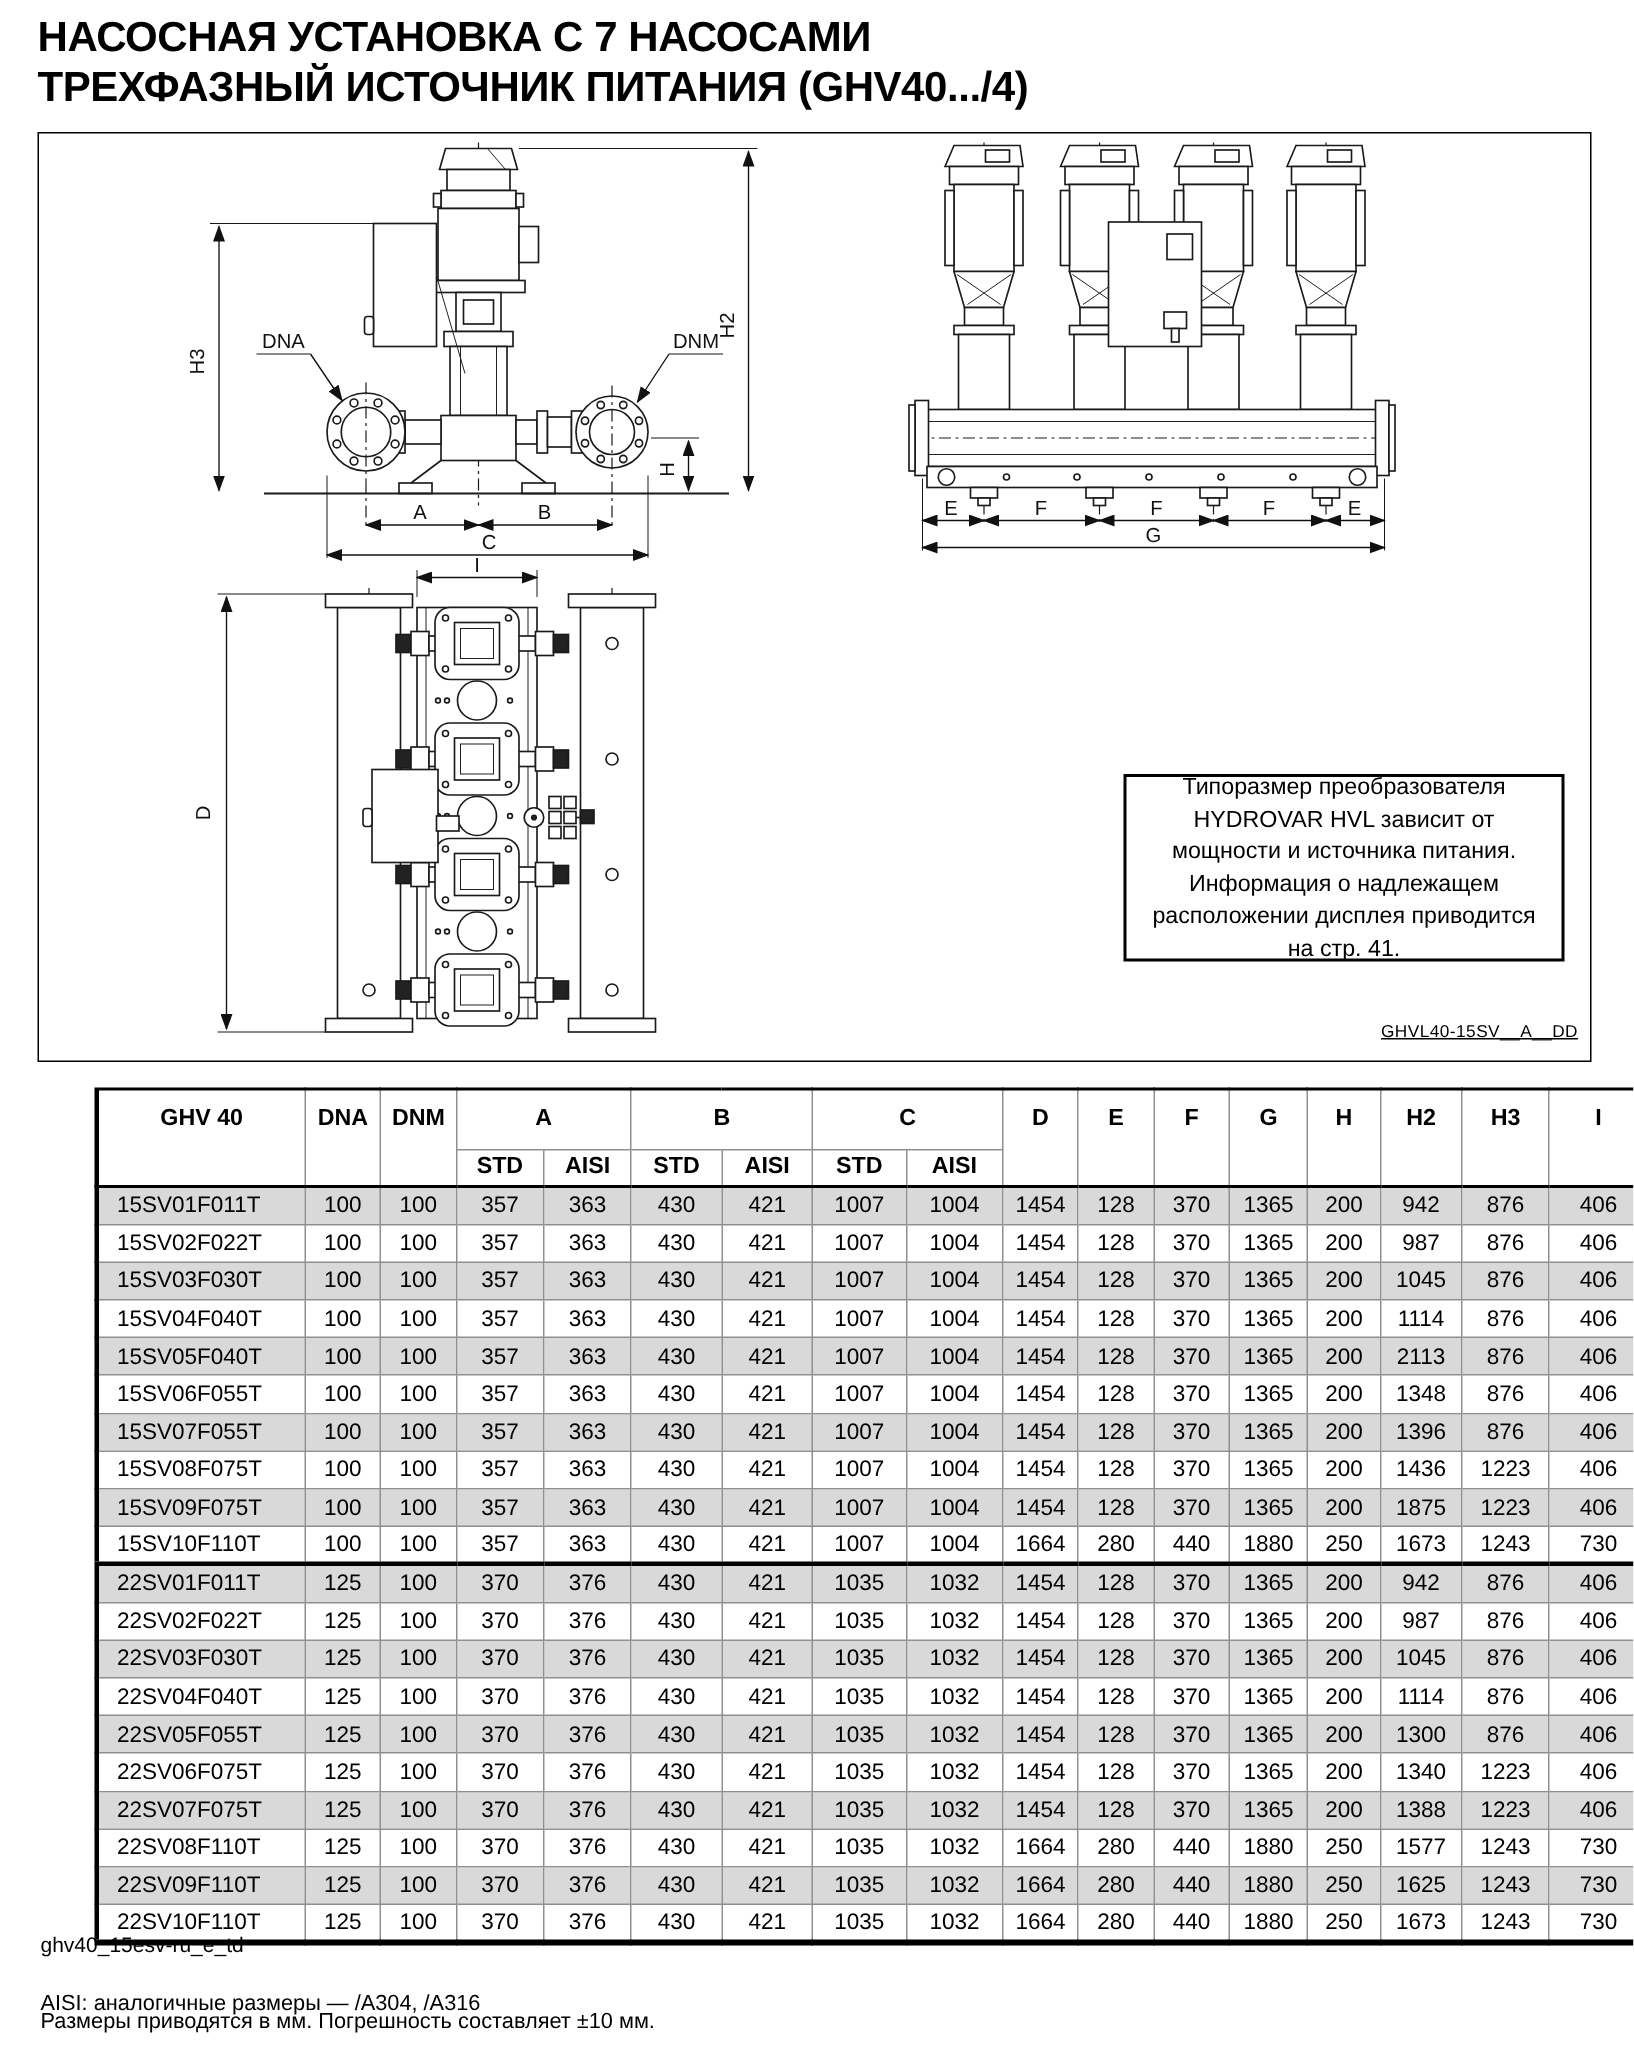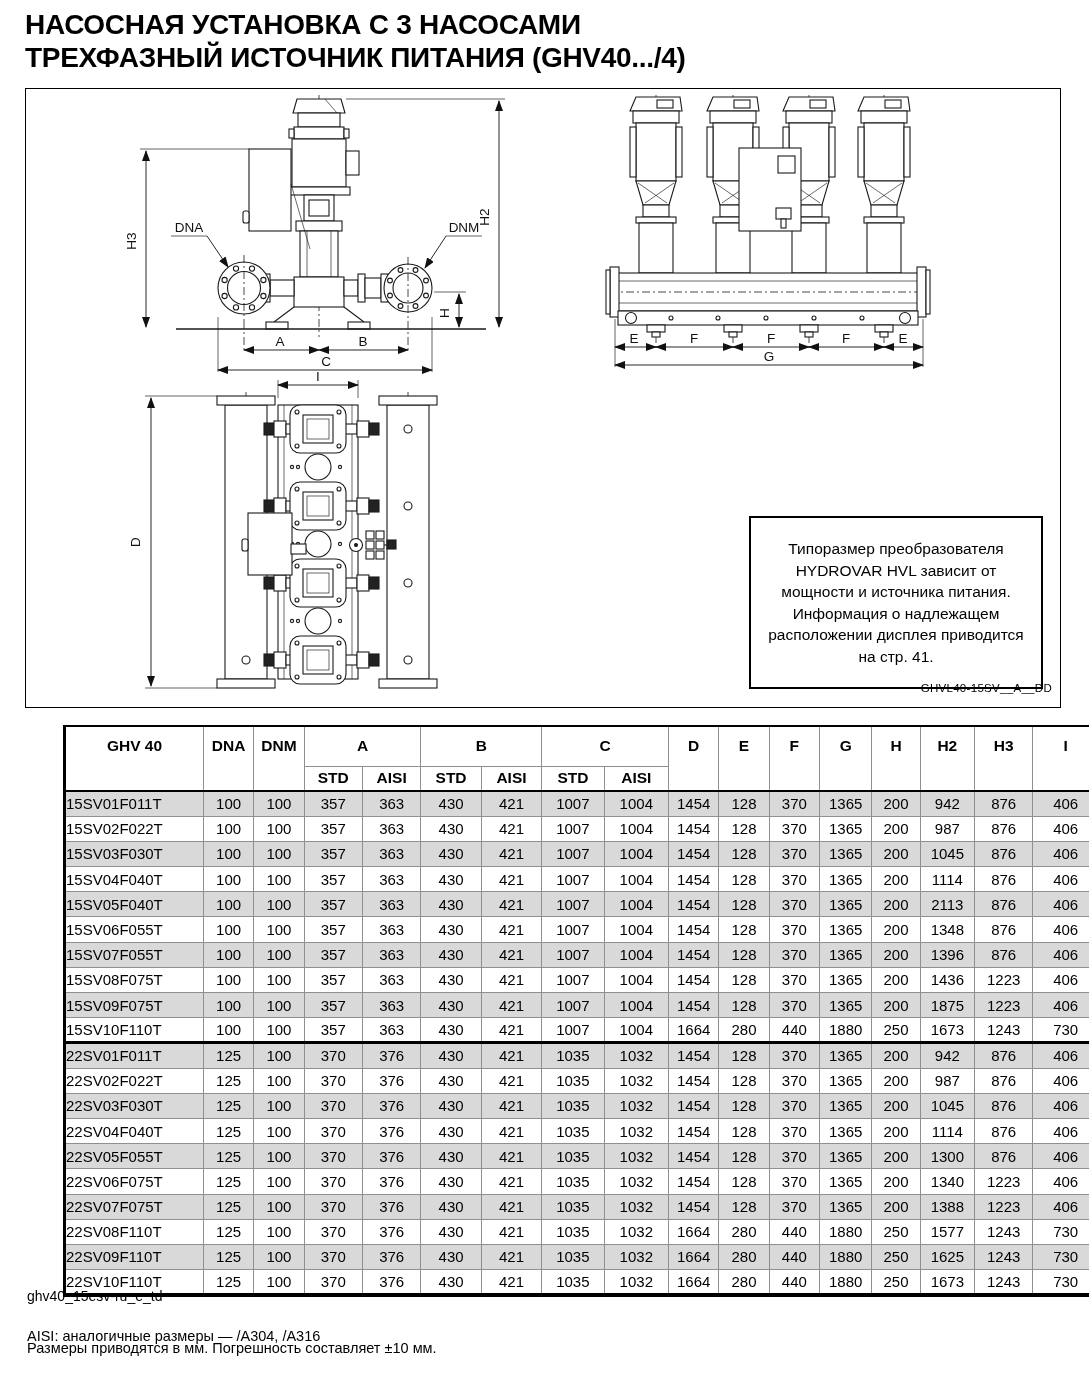--- a/index.html
+++ b/index.html
@@ -15,57 +15,57 @@
   #draw-svg rect,#draw-svg circle,#draw-svg polygon,#draw-svg path{stroke:#1a1a1a;stroke-width:1.1;fill:#fff;}
   #draw-svg line{stroke:#1a1a1a;stroke-width:1.1;}
   #draw-svg .nf{fill:none;}
   #draw-svg .thin{stroke-width:.65;}
   #draw-svg .dash{stroke-dasharray:8 3 2 3;stroke-width:.8;fill:none;}
   #draw-svg .dim{stroke:#111;stroke-width:.9;fill:none;}
   #draw-svg .ext{stroke:#111;stroke-width:.65;}
   #draw-svg .dark{fill:#222;}
   #draw-svg text{stroke:none;fill:#111;font-family:"Liberation Sans",sans-serif;font-size:13.5px;}
   #info-box{
-    position:absolute;left:723px;top:427px;width:294px;height:173px;border:2px solid #000;
+    position:absolute;left:723px;top:427px;width:294px;height:125px;border:2px solid #000;
     box-sizing:border-box;display:flex;align-items:center;justify-content:center;
     font-size:15.5px;line-height:21.5px;text-align:center;white-space:pre-line;
   }
-  #ref-code{position:absolute;right:8px;top:593px;font-size:11.5px;letter-spacing:.3px;}
+  #ref-code{position:absolute;right:8px;top:593px;font-size:11.5px;letter-spacing:.3px;text-decoration:underline;}
   
   #dims-table{
     position:absolute;left:25px;top:725px;width:1038px;border-collapse:collapse;table-layout:fixed;
     font-size:15px;
   }
   #dims-table th,#dims-table td{border:1px solid #8f8f8f;padding:0;text-align:center;overflow:hidden;white-space:nowrap;}
   #dims-table th{font-weight:bold;font-size:15.5px;background:#fff;}
   #dims-table thead tr:first-child{height:40px;}
   #dims-table thead tr:last-child{height:25px;}
   #dims-table th[rowspan]{vertical-align:top;padding-top:10px;}
   #dims-table thead tr:last-child th,
   #dims-table tbody td{border-bottom-color:#8f8f8f;}
   #dims-table thead tr:last-child th{border-bottom:2.5px solid #000;}
   #dims-table thead tr:first-child th[rowspan]{border-bottom:2.5px solid #000;}
   #dims-table tbody tr{height:25.2px;}
-  #dims-table td.model{text-align:left;padding-left:0;}
+  #dims-table td.model{text-align:left;padding-left:12px;}
   #dims-table tbody tr.stripe td{background:var(--stripe,#d9d9d9);}
   #dims-table tbody tr.group-start td{border-top:3px solid #000;}
   #dims-table{border:3px solid #000;border-top-width:2px;border-bottom:4px solid #000;margin-left:38px;}
   
   .note{position:absolute;left:27px;font-size:14.5px;}
   #note1{top:1340px;}
   #note2{top:1328px;}
   #doc-code{position:absolute;right:26px;top:1288px;font-size:14px;}
 </style>
 </head>
 <body>
 
 <div id="page">
 
   <div id="title">
-    <div>НАСОСНАЯ УСТАНОВКА С 3 НАСОСАМИ</div>
+    <div>НАСОСНАЯ УСТАНОВКА С 7 НАСОСАМИ</div>
     <div>ТРЕХФАЗНЫЙ ИСТОЧНИК ПИТАНИЯ (GHV40.../4)</div>
   </div>
 
   <div id="panel">
     <svg id="draw-svg" width="1034" height="618" viewBox="0 0 1034 618">
       <defs>
         <pattern id="hv" width="4" height="4" patternUnits="userSpaceOnUse">
           <rect width="4" height="4" fill="#fff" stroke="none"></rect>
             <rect width="1.3" height="4" fill="#2a2a2a" stroke="none"></rect>
         </pattern>

